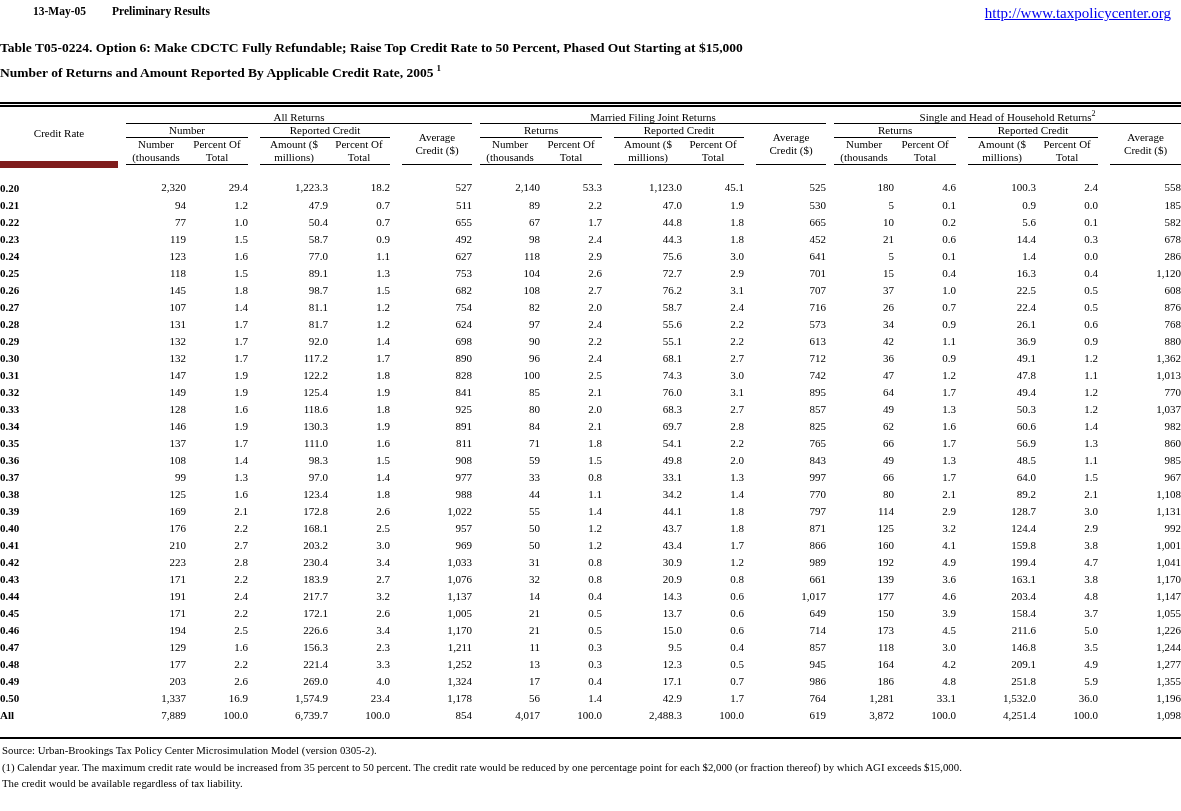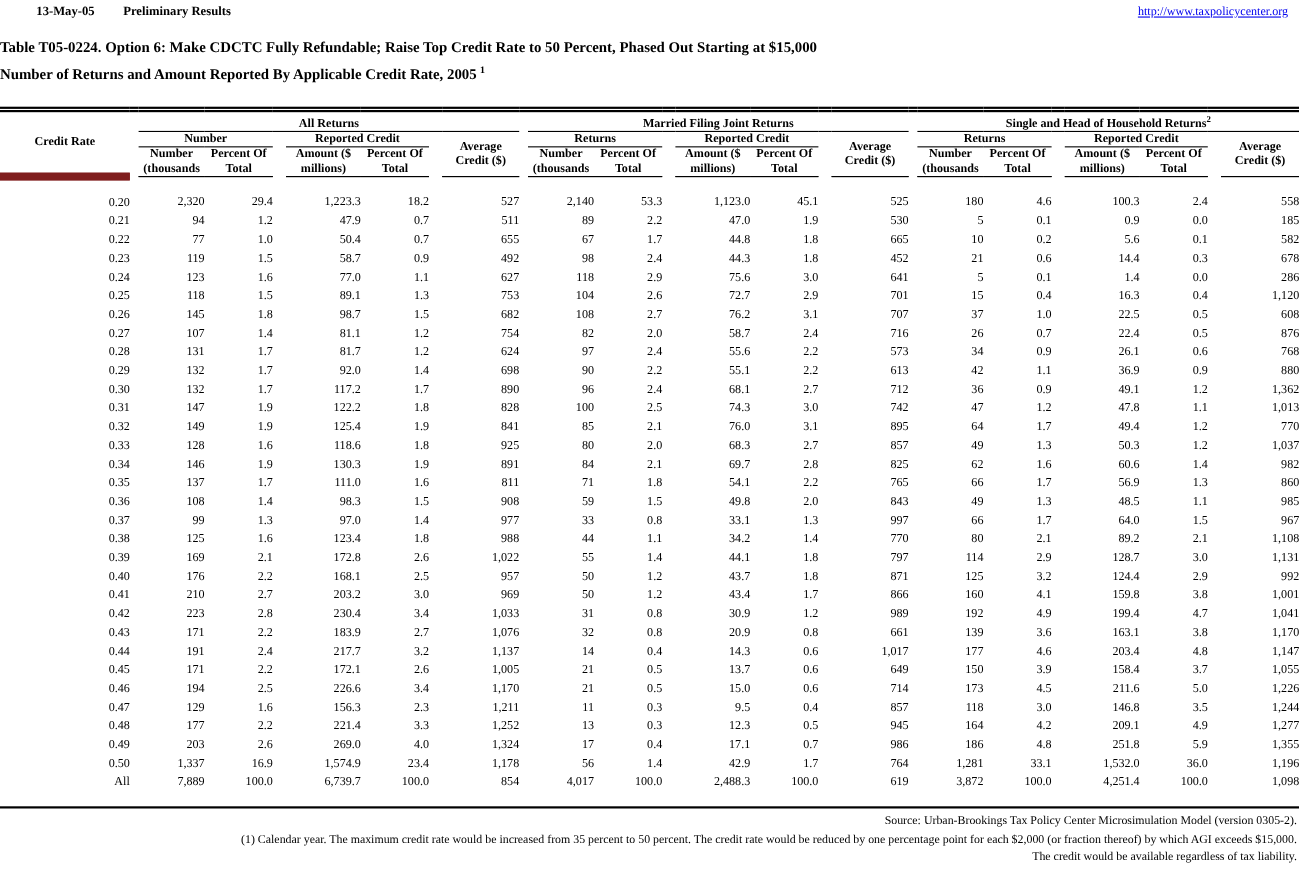--- a/index.html
+++ b/index.html
@@ -9,48 +9,48 @@
     color: #000;
   }
   
   .meta {
     display: flex; align-items: flex-start;
     padding: 5px 10px 0 33px;
     font-size: 11.5px; font-weight: bold;
   }
   .meta .status { margin-left: 26px; }
   .meta a.url {
-    margin-left: auto; font-weight: normal; font-size: 11px;
+    margin-left: auto; font-weight: normal; font-size: 15px;
     color: #0000ee; text-decoration: underline;
   }
   
   .title-block { margin-top: 15px; font-weight: bold; font-size: 13.5px; line-height: 21px; }
   .title-block sup { font-size: 9px; padding-left: 3px; }
   
   table.tpc {
     width: 1181px; margin-top: 19px;
     border-collapse: collapse; table-layout: fixed;
     border-top: 5px double #000;
     font-size: 11px;
   }
-  table.tpc th { font-weight: bold; padding: 0; font-size: 11px; line-height: 13px; }
+  table.tpc th { font-weight: normal; padding: 0; font-size: 11px; line-height: 13px; }
   .th-credit   { vertical-align: middle; border-bottom: 7px solid #7f1d1d; font-size: 11.5px; }
   .th-group    { border-bottom: 1px solid #000; padding-top: 3px; font-size: 11.5px; }
   .th-group sup{ font-size: 8px; }
   .th-pair     { border-bottom: 1px solid #000; padding-top: 2px; }
   .th-col      { border-bottom: 1px solid #000; padding-top: 2px; padding-bottom: 3px; }
   .th-avg      { border-bottom: 1px solid #000; vertical-align: middle; }
   th.osp, th.isp { border: none; }
   table.tpc td { padding: 0; line-height: 17px; white-space: nowrap; }
-  td.c-rate { text-align: right; padding-right: 26px; font-weight: normal; }
+  td.c-rate { text-align: left; padding-right: 26px; font-weight: bold; }
   td.num    { text-align: right; padding-right: 14px; }
   tbody tr:first-child td { padding-top: 12px; }
   
   .bottom-rule { border-top: 2px solid #000; margin-top: 13px; }
-  .footnotes { font-size: 10.8px; line-height: 16.5px; padding: 3px 2px 0 2px; text-align: right; }
+  .footnotes { font-size: 10.8px; line-height: 16.5px; padding: 3px 2px 0 2px; }
 </style>
 </head>
 <body>
 
 <div class="meta">
   <span>13-May-05</span>
   <span class="status">Preliminary Results</span>
   <a class="url" href="#">http://www.taxpolicycenter.org</a>
 </div>
 

